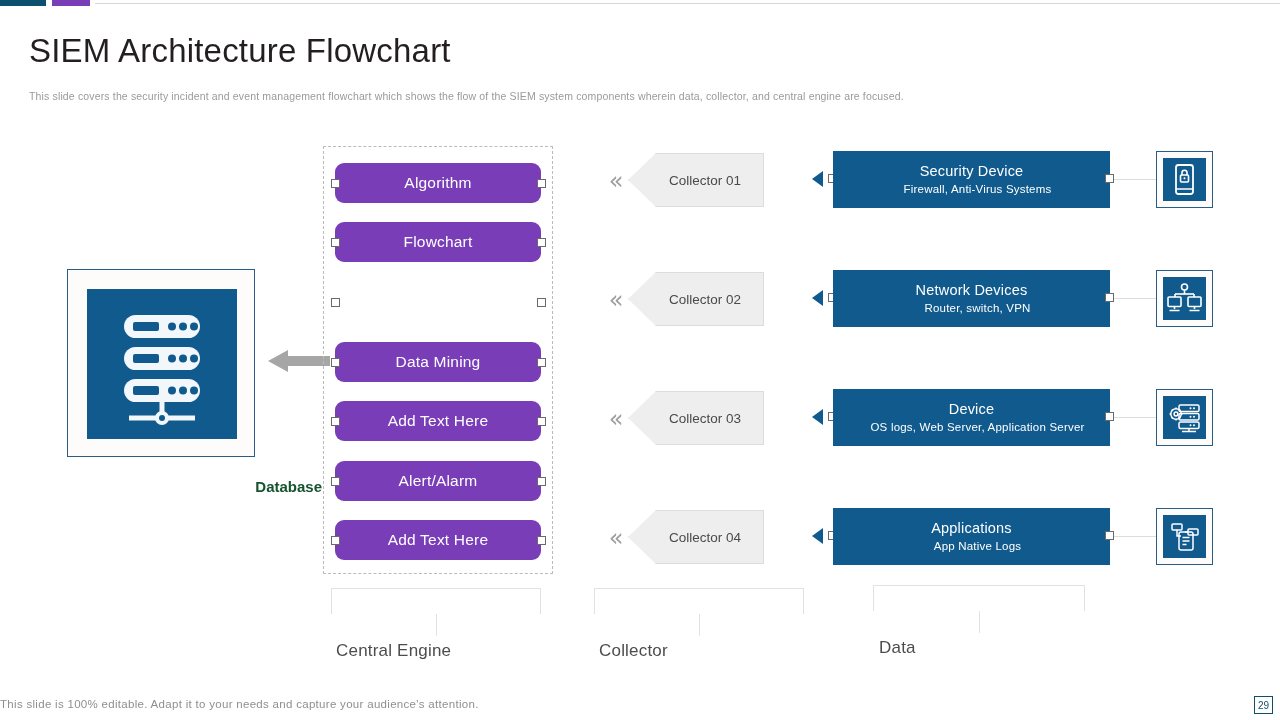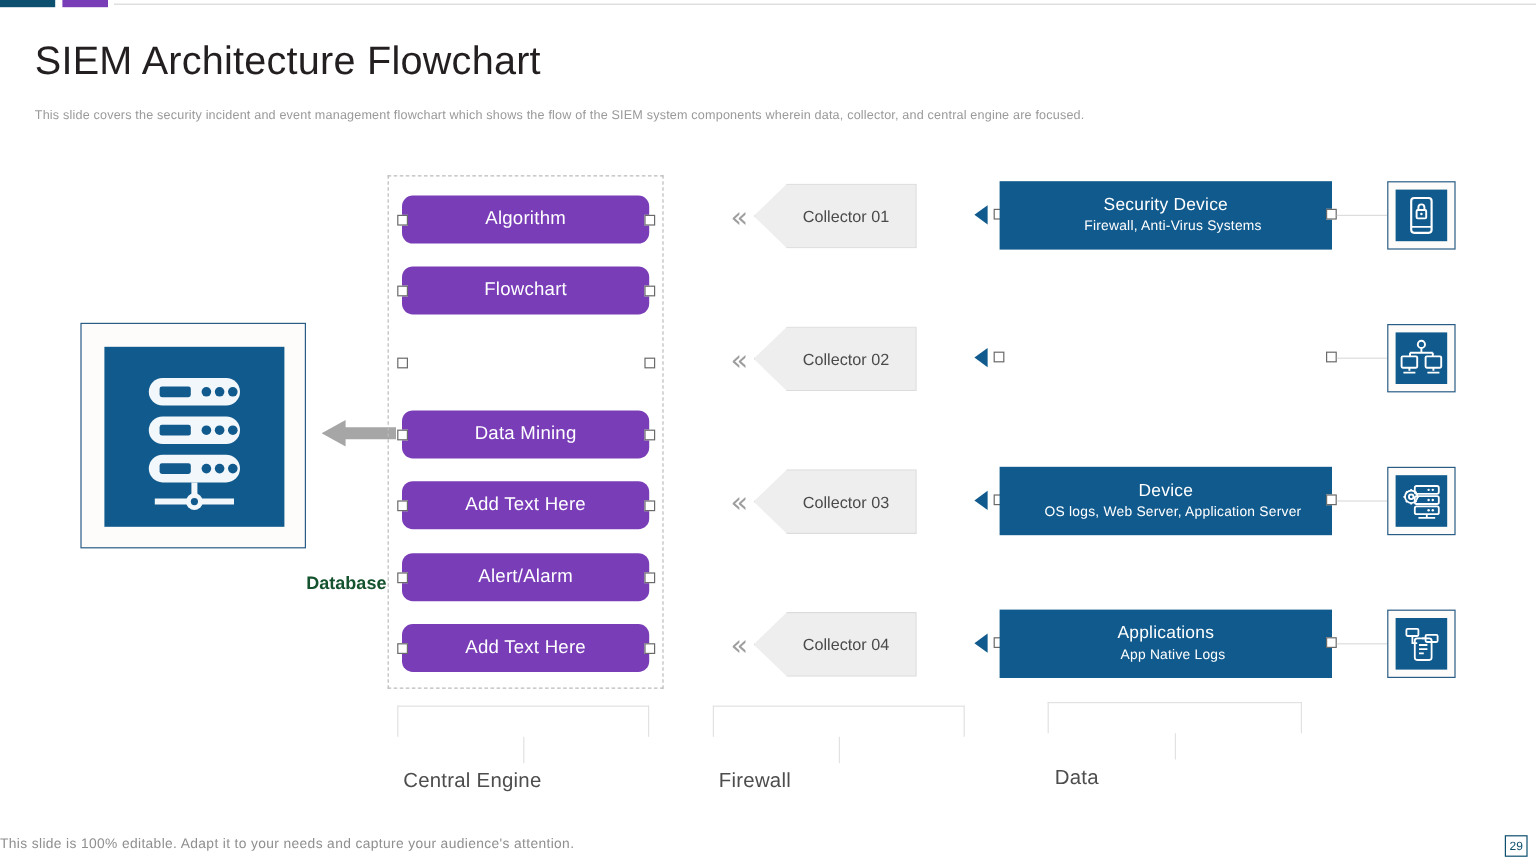--- a/index.html
+++ b/index.html
@@ -247,20 +247,24 @@
         <line x1="13" y1="31" x2="30" y2="31" stroke="#ffffff" stroke-width="1.5"></line>
         <rect x="17.5" y="17" width="8" height="7" rx="1" fill="none" stroke="#ffffff" stroke-width="1.6"></rect>
         <path d="M19 17 v-2.2 a2.5 2.5 0 0 1 5 0 V17" fill="none" stroke="#ffffff" stroke-width="1.6"></path>
         <circle cx="21.5" cy="20.3" r="1" fill="#ffffff"></circle>
       </svg>
     </div>
   </div>
 
   <div class="tri" style="left:812px;top:290px"></div>
   <div class="handle" style="left:828px;top:293px"></div>
+  <div class="databox" style="top:270px">
+    <div class="dtitle">Network Devices</div>
+    <div class="dsub">Router,  switch, VPN</div>
+  </div>
   <div class="handle" style="left:1105px;top:293px"></div>
   <div class="connline" style="left:1114px;top:298px;width:42px"></div>
   <div class="ico-frame" style="left:1156px;top:270px">
     <div class="ico-inner">
       <svg width="43" height="43" viewBox="0 0 43 43" aria-hidden="true">
         <g fill="none" stroke="#ffffff" stroke-width="1.6">
           <circle cx="21.5" cy="10" r="3"></circle>
           <path d="M21.5 13 v4"></path>
           <path d="M12 17 h19"></path>
           <path d="M12 17 v3 M31 17 v3"></path>
@@ -330,21 +334,21 @@
       </svg>
     </div>
   </div>
 
   <div class="bracket" style="left:331px;top:588px;width:210px"></div>
   <div class="stem" style="left:436px;top:614px"></div>
   <div class="grouplabel" style="left:336px;top:641px;width:200px">Central Engine</div>
 
   <div class="bracket" style="left:594px;top:588px;width:210px"></div>
   <div class="stem" style="left:699px;top:614px"></div>
-  <div class="grouplabel" style="left:599px;top:641px;width:200px">Firewall</div>
+  <div class="grouplabel" style="left:599px;top:641px;width:200px">Collector</div>
 
   <div class="bracket" style="left:873px;top:585px;width:212px"></div>
   <div class="stem" style="left:979px;top:611px"></div>
   <div class="grouplabel" style="left:879px;top:638px;width:200px">Data</div>
 
   <div class="footer">This slide is 100% editable. Adapt it to your needs and capture your audience's attention.</div>
   <div class="pagenum">29</div>
 
 </div>
 

